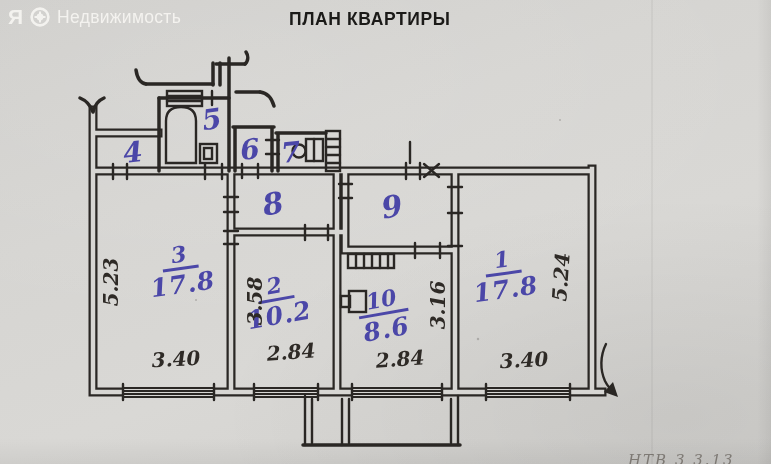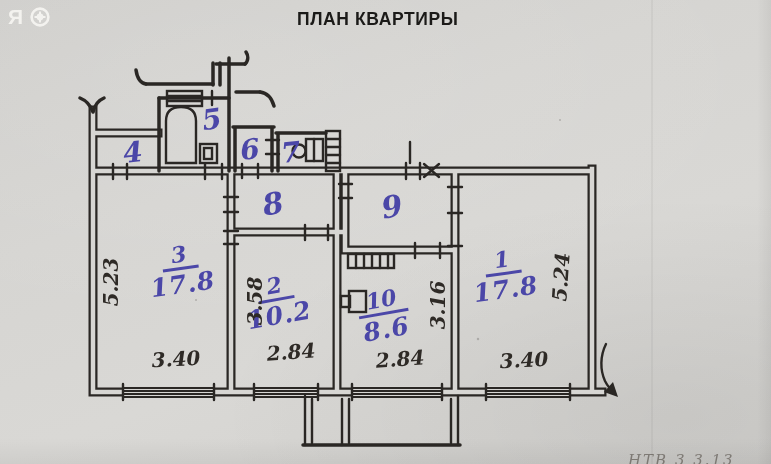--- a/index.html
+++ b/index.html
@@ -15,21 +15,21 @@
   .edge-shade{position:absolute;top:0;right:0;width:14px;height:464px;background:linear-gradient(to right,rgba(0,0,0,0),rgba(0,0,0,0.05));}
   .bottom-shade{position:absolute;left:0;bottom:0;width:771px;height:26px;background:linear-gradient(to top,rgba(0,0,0,0.05),rgba(0,0,0,0));}
 
   
   .logo{position:absolute;left:8px;top:6px;display:flex;align-items:center;gap:6px;
         color:rgba(252,251,247,0.78);font-family:"Liberation Sans",sans-serif;}
   .logo .ya{font-size:21px;font-weight:700;line-height:22px;}
   .logo .brand{font-size:17.5px;font-weight:400;letter-spacing:0.3px;}
 
   
-  .title{position:absolute;left:297px;top:9px;font-family:"Liberation Sans",sans-serif;
+  .title{position:absolute;left:289px;top:9px;font-family:"Liberation Sans",sans-serif;
          font-weight:700;font-size:17.5px;letter-spacing:0.6px;color:#1b1a18;}
 
   
   .plan-svg{position:absolute;left:0;top:0;}
   .outerw{stroke:#2a2724;stroke-width:9;fill:none;stroke-linecap:square;}
   .innerw{stroke:#d7d6d3;stroke-width:4.5;fill:none;stroke-linecap:square;}
   .thinw{stroke:#2a2724;stroke-width:3.5;fill:none;stroke-linecap:round;}
   .fix{stroke:#2a2724;stroke-width:2.4;fill:none;stroke-linecap:round;}
   .tick{stroke:#2a2724;stroke-width:2.4;fill:none;stroke-linecap:round;}
   .winline{stroke:#2a2724;stroke-width:1.8;fill:none;}
@@ -56,20 +56,21 @@
   <div class="edge-shade"></div>
   <div class="bottom-shade"></div>
 
   <div class="logo">
     <span class="ya">Я</span>
     <svg width="22" height="22" viewBox="0 0 22 22">
       <circle cx="11" cy="11" r="8.4" fill="none" stroke="rgba(252,251,247,0.78)" stroke-width="2.6"></circle>
       <circle cx="11" cy="11" r="3.4" fill="rgba(252,251,247,0.78)"></circle>
       <path d="M11,5.5 V8 M11,14 V16.5 M5.5,11 H8 M14,11 H16.5" stroke="rgba(252,251,247,0.78)" stroke-width="2"></path>
     </svg>
+    <span class="brand">Недвижимость</span>
   </div>
 
   <div class="title">ПЛАН КВАРТИРЫ</div>
 
   <svg class="plan-svg" width="771" height="464" viewBox="0 0 771 464">
     <defs>
       <path id="mainwalls" d="M93,110 V392 M93,392 H602 M592,169 V392 M93,171 H592
                              M231,171 V392 M337,171 V392 M455,171 V392
                              M231,232 H345 M345,171 V250 M345,250 H455 M93,133 H158"></path>
     </defs>

